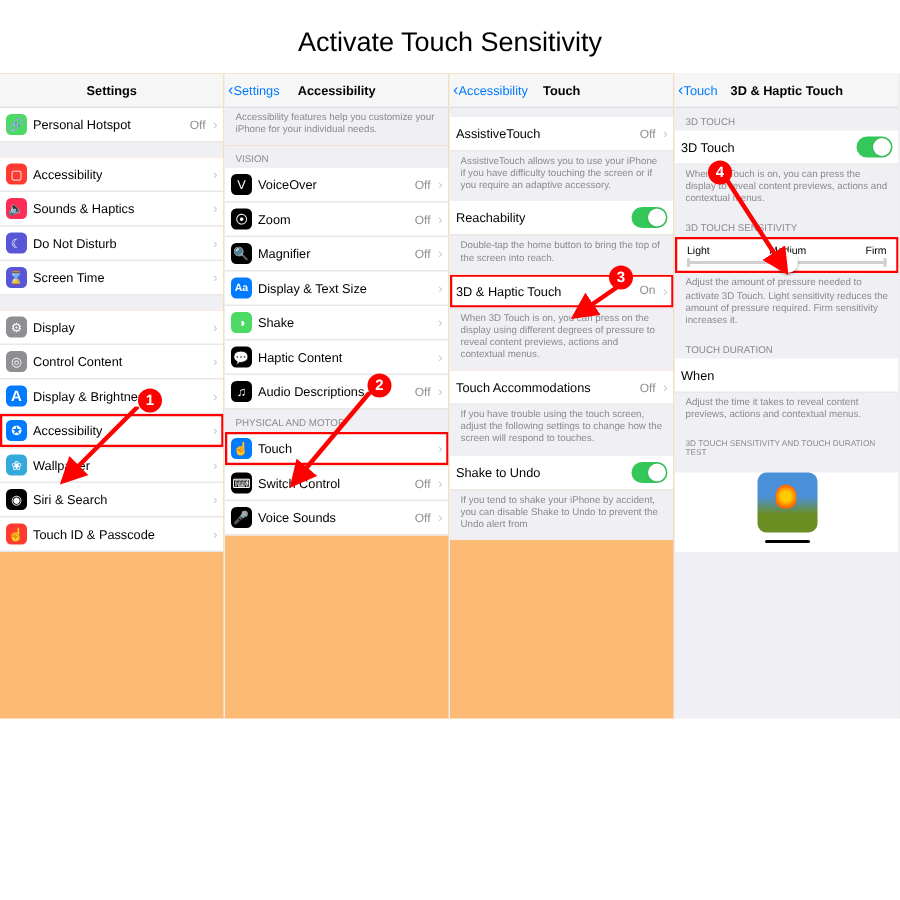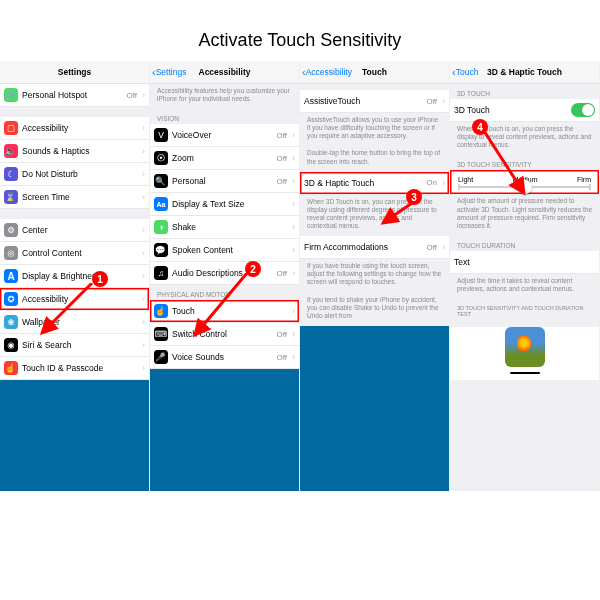--- a/index.html
+++ b/index.html
@@ -1,18 +1,18 @@
 <!DOCTYPE html>
 <html><head>
 <meta charset="utf-8">
 <style>
 body { margin:0; background:#fff; font-family:-apple-system,"Helvetica Neue",Arial; width:600px; height:600px; overflow:hidden; font-size:8px; color:#000; }
-.page-title { text-align:center; font-size:18px; padding:30px 0 10px 0; font-weight:400; }
+.page-title { text-align:center; font-size:18px; padding:18px 0 10px 0; font-weight:400; }
 .panes { display:flex; width:600px; }
-.pane { flex:0 0 25%; box-sizing:border-box; border-right:1px solid #eee; height:430px; overflow:hidden; background:#0369a1; position:relative; }
+.pane { flex:0 0 25%; box-sizing:border-box; border-right:1px solid #eee; height:430px; overflow:hidden; background:#fdba74; position:relative; }
 .hdr { height:22px; background:#f6f6f7; border-bottom:1px solid #e2e2e4; display:flex; align-items:center; justify-content:center; position:relative; font-size:8.5px; font-weight:600; }
 .back { position:absolute; left:2px; color:#007aff; font-weight:400; display:flex; align-items:center; gap:0px; }
 .back .chev { font-size:11px; }
 .sec  { padding:6px 5px 2px 7px; font-size:6.5px; color:#8a8a8f; text-transform:uppercase; background:#efeff4; }
 .desc { padding:3px 6px 6px 7px; font-size:6.5px; color:#8a8a8f; background:#efeff4; line-height:1.25; }
 .row { height:22px; display:flex; align-items:center; padding:0 4px 0 4px; border-bottom:0.5px solid #e8e8ea; background:#fff; gap:4px; }
 .row .ic { width:14px; height:14px; border-radius:3.5px; display:flex; align-items:center; justify-content:center; color:#fff; font-size:8.5px; flex:0 0 auto; }
 .row .lbl { flex:1; font-size:8.5px; }
 .row .val { color:#8e8e93; font-size:8px; padding-right:1px; }
 .row .chev { color:#c7c7cc; font-size:9px; }
@@ -63,21 +63,21 @@
         <span class="chev">›</span>
       </div>
   <div class="row">
         <span class="ic" style="background:#5856d6">⌛</span>
         <span class="lbl">Screen Time</span>
         <span class="chev">›</span>
       </div>
   <div style="height:10px;background:#efeff4"></div>
   <div class="row">
         <span class="ic" style="background:#8e8e93">⚙</span>
-        <span class="lbl">Center</span>
+        <span class="lbl">Display</span>
         <span class="chev">›</span>
       </div>
   <div class="row">
         <span class="ic" style="background:#8e8e93">◎</span>
         <span class="lbl">Control Content</span>
         <span class="chev">›</span>
       </div>
   <div class="row">
         <span class="ic" style="background:#007aff;font-size:10px;font-weight:600">A</span>
         <span class="lbl">Display &amp; Brightness</span>
@@ -133,37 +133,37 @@
         <span class="chev">›</span>
       </div>
   <div class="row">
         <span class="ic" style="background:#000">⦿</span>
         <span class="lbl">Zoom</span>
         <span class="val">Off</span>
         <span class="chev">›</span>
       </div>
   <div class="row">
         <span class="ic" style="background:#000">🔍</span>
-        <span class="lbl">Personal</span>
+        <span class="lbl">Magnifier</span>
         <span class="val">Off</span>
         <span class="chev">›</span>
       </div>
   <div class="row">
         <span class="ic" style="background:#007aff;font-size:7px;font-weight:600">Aa</span>
         <span class="lbl">Display &amp; Text Size</span>
         <span class="chev">›</span>
       </div>
   <div class="row">
         <span class="ic" style="background:#4cd964">◑</span>
         <span class="lbl">Shake</span>
         <span class="chev">›</span>
       </div>
   <div class="row">
         <span class="ic" style="background:#000">💬</span>
-        <span class="lbl">Spoken Content</span>
+        <span class="lbl">Haptic Content</span>
         <span class="chev">›</span>
       </div>
   <div class="row">
         <span class="ic" style="background:#000">♫</span>
         <span class="lbl">Audio Descriptions</span>
         <span class="val">Off</span>
         <span class="chev">›</span>
       </div>
   <div class="sec">PHYSICAL AND MOTOR</div>
   <div class="row highlight">
@@ -199,33 +199,41 @@
         </span>
         <span>Touch</span>
       </div>
   <div style="height:6px;background:#efeff4"></div>
   <div class="row">
         <span class="lbl">AssistiveTouch</span>
         <span class="val">Off</span>
         <span class="chev">›</span>
       </div>
   <div class="desc">AssistiveTouch allows you to use your iPhone if you have difficulty touching the screen or if you require an adaptive accessory.</div>
+  <div class="row">
+        <span class="lbl">Reachability</span>
+        <span class="toggle"></span>
+      </div>
   <div class="desc">Double-tap the home button to bring the top of the screen into reach.</div>
   <div class="row highlight">
         <span class="lbl">3D &amp; Haptic Touch</span>
         <span class="val">On</span>
         <span class="chev">›</span>
       </div>
   <div class="desc">When 3D Touch is on, you can press on the display using different degrees of pressure to reveal content previews, actions and contextual menus.</div>
   <div class="row">
-        <span class="lbl">Firm Accommodations</span>
+        <span class="lbl">Touch Accommodations</span>
         <span class="val">Off</span>
         <span class="chev">›</span>
       </div>
   <div class="desc">If you have trouble using the touch screen, adjust the following settings to change how the screen will respond to touches.</div>
+  <div class="row">
+        <span class="lbl">Shake to Undo</span>
+        <span class="toggle"></span>
+      </div>
   <div class="desc">If you tend to shake your iPhone by accident, you can disable Shake to Undo to prevent the Undo alert from</div>
   <div class="ann" style="left:106px;top:128px">
         <div class="circ">3</div>
       </div>
   <svg class="arrow" style="left:80px;top:140px" width="40" height="30">
         <path d="M35,0 L3,22" stroke="#ff0000" stroke-width="3" fill="none" marker-end="url(#ah1)"></path>
       </svg>
 </div>
 
 <div class="pane" style="background:#efeff4">
@@ -252,21 +260,21 @@
           </div>
       <div class="trk">
             <span class="m"></span>
             <span class="kn"></span>
           </div>
     </div>
   </div>
   <div class="desc">Adjust the amount of pressure needed to activate 3D Touch. Light sensitivity reduces the amount of pressure required. Firm sensitivity increases it.</div>
   <div class="sec">TOUCH DURATION</div>
   <div class="row">
-        <span class="lbl">Text</span>
+        <span class="lbl">When</span>
       </div>
   <div class="desc">Adjust the time it takes to reveal content previews, actions and contextual menus.</div>
   <div class="sec" style="font-size:5.5px">3D TOUCH SENSITIVITY AND TOUCH DURATION TEST</div>
   <div style="background:#fff;padding-bottom:6px">
     <div class="thumb"></div>
     <div style="width:30px;height:2px;background:#000;margin:5px auto 0;border-radius:1px"></div>
   </div>
   <div class="ann" style="left:22px;top:58px">
         <div class="circ">4</div>
       </div>

